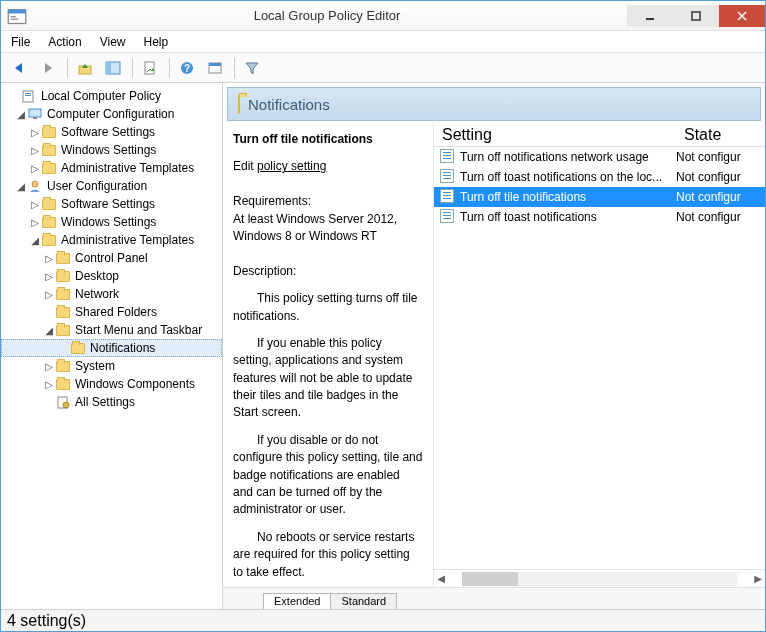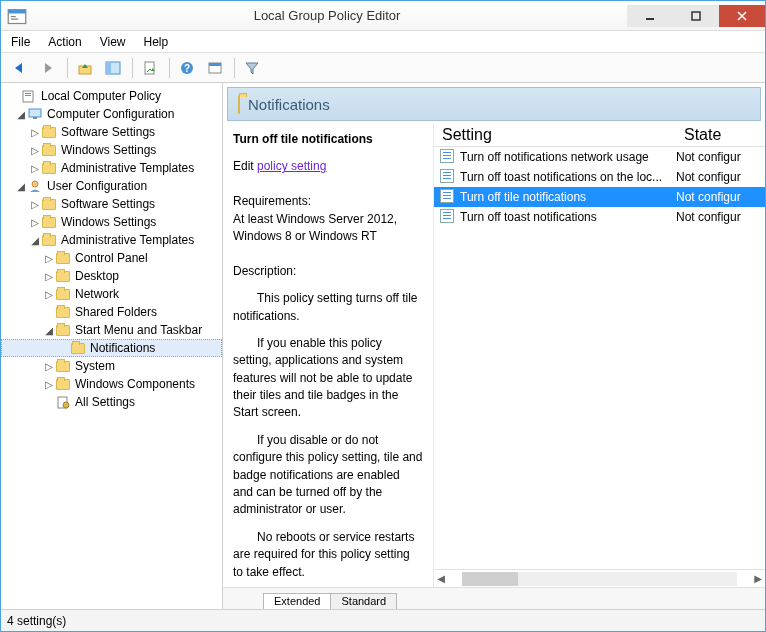--- a/index.html
+++ b/index.html
@@ -23,21 +23,21 @@
 .tree-node .twisty.empty { visibility: hidden; }
 .tree-node .icon { width: 16px; height: 14px; margin-right: 4px; display: inline-flex; align-items: center; justify-content: center; }
 .folder-icon { background: #f7d77a; border: 1px solid #d8b84a; width: 14px; height: 11px; border-radius: 1px; position: relative; }
 .folder-icon::before { content: ''; position: absolute; top: -3px; left: 0; width: 6px; height: 3px; background: #f7d77a; border: 1px solid #d8b84a; border-bottom: none; }
 .tree-node.selected { background: #e1ecfa; border: 1px dotted #7aa7d8; height: 18px; }
 .content { flex: 1; display: flex; flex-direction: column; background: #fff; }
 .header-band { background: linear-gradient(#d6e6f3, #c6dbec); border: 1px solid #a7bfd2; margin: 4px 4px 2px 4px; height: 34px; display: flex; align-items: center; padding: 0 10px; gap: 8px; color: #3a5a77; font-size: 15px; }
 .panes { flex: 1; display: flex; overflow: hidden; }
 .desc-pane { width: 210px; padding: 8px 10px; font-size: 12px; line-height: 1.45; overflow: auto; }
 .desc-pane .ptitle { font-weight: bold; margin-bottom: 10px; }
-.desc-pane a { color: #6d28d9; }
+.desc-pane a { color: #000000; }
 .list-pane { flex: 1; display: flex; flex-direction: column; border-left: 1px solid #e8e8e8; }
 .list-head { display: flex; height: 24px; align-items: center; border-bottom: 1px solid #e0e0e0; }
 .list-head .col { padding: 0 8px; font-size: 16px; }
 .col-setting { flex: 0 0 242px; }
 .col-state { flex: 0 0 76px; }
 .list-body { flex: 1; overflow: auto; }
 .list-row { display: flex; height: 20px; align-items: center; cursor: default; }
 .list-row.selected { background: #1e90ff; color: #fff; }
 .list-row .ricon { width: 16px; height: 16px; margin: 0 4px 0 6px; display: inline-flex; }
 .policy-icon { width: 14px; height: 14px; border: 1px solid #8aa; background: #fff; position: relative; }
@@ -45,21 +45,21 @@
 .list-row .rtext { flex: 0 0 216px; white-space: nowrap; overflow: hidden; text-overflow: ellipsis; }
 .list-row .rstate { flex: 0 0 76px; white-space: nowrap; overflow: hidden; }
 .hscroll { height: 18px; border-top: 1px solid #e0e0e0; display: flex; align-items: center; }
 .hscroll .track { flex: 1; height: 14px; background: #efefef; margin: 0 14px; position: relative; }
 .hscroll .thumb { position: absolute; left: 0; top: 0; height: 14px; width: 56px; background: #cfcfcf; }
 .hscroll .arrow { width: 14px; text-align: center; color: #666; font-size: 10px; }
 .tabs { height: 22px; display: flex; align-items: flex-end; padding-left: 40px; border-top: 1px solid #e0e0e0; background: #f7f7f7; }
 .tab { border: 1px solid #b8b8b8; border-bottom: none; padding: 1px 10px 2px; margin-right: -1px; background: #fff; font-size: 11px; position: relative; }
 .tab.active { background: #fff; z-index: 2; }
 .tab.inactive { background: #f0f0f0; }
-.statusbar { height: 22px; border-top: 1px solid #d0d0d0; display: flex; align-items: center; padding: 0 6px; font-size: 12px; background: #f4f4f4; }
+.statusbar { height: 22px; border-top: 1px solid #d0d0d0; display: flex; align-items: center; padding: 0 6px; font-size: 16px; background: #f4f4f4; }
 svg { display: block; }
 </style>
 </head>
 <body>
 
 <div class="titlebar">
   <span class="sysicon">
     <svg viewBox="0 0 16 16">
         <rect x="1" y="3" width="14" height="11" fill="#fff" stroke="#888"></rect>
         <rect x="1" y="3" width="14" height="3" fill="#4992d6"></rect>

